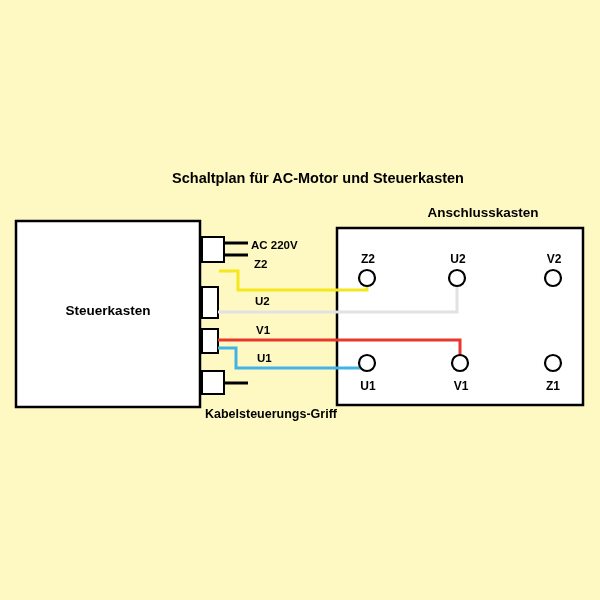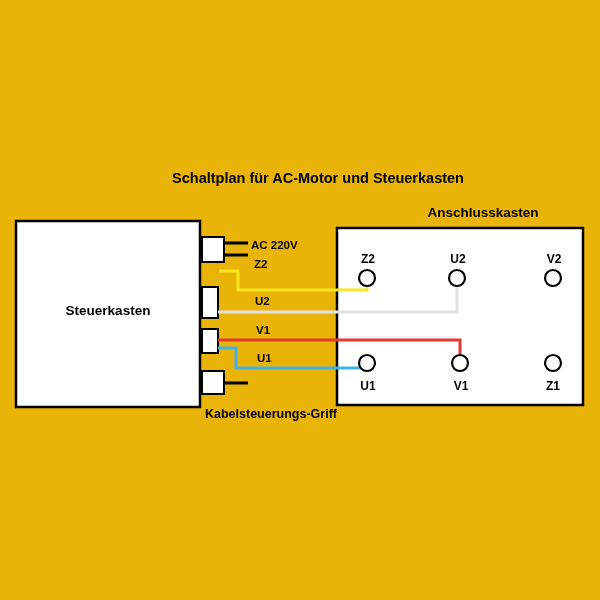--- a/index.html
+++ b/index.html
@@ -1,20 +1,20 @@
 <!DOCTYPE html>
 <html><head>
 <meta charset="utf-8">
 <style>
   html, body { margin: 0; padding: 0; background: #ffffff; }
   .stage {
     position: relative;
     width: 600px;
     height: 600px;
-    background: #eab308;
+    background: #fef9c3;
     font-family: "Liberation Sans", sans-serif;
     overflow: hidden;
   }
   svg text {
     font-family: "Liberation Sans", sans-serif;
     fill: #000000;
     font-weight: bold;
   }
   .t-title   { font-size: 14.5px; }
   .t-boxname { font-size: 13.5px; }

